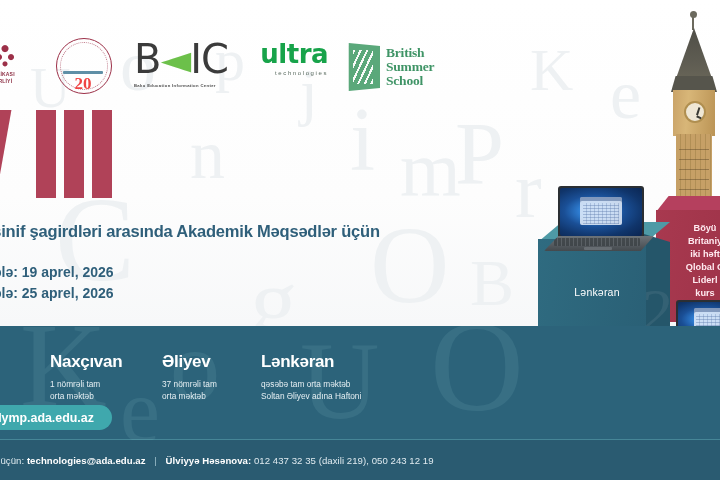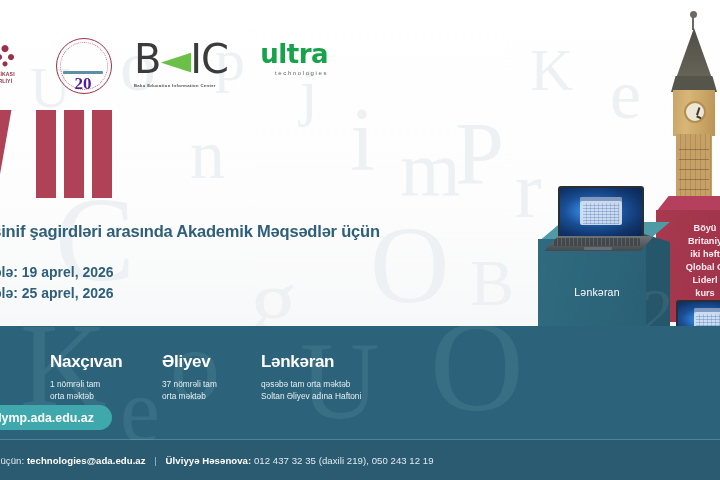--- a/index.html
+++ b/index.html
@@ -72,21 +72,21 @@
     font-family:"Liberation Serif", serif;
     font-size:19px; font-weight:700; color:#9c3048; letter-spacing:.5px;
   }
   .ada-bar {
     position:absolute; left:13px; right:13px; top:35px; height:3px;
     background:#5f8fa6; border-radius:1px;
   }
   .ada-20 {
     position:absolute; left:0; right:0; top:38px; text-align:center;
     font-family:"Liberation Serif", serif;
-    font-size:17px; font-weight:700; color:#4c1d95;
+    font-size:17px; font-weight:700; color:#ef4444;
   }
 
   
   .logo-beic { width:92px; height:56px; position:relative; }
   .beic-word {
     font-size:40px; font-weight:400; color:#3b3b3b;
     letter-spacing:-1px; line-height:1; font-family:"DejaVu Sans", sans-serif;
   }
   .beic-word .g { color:#6cc04a; }
   .beic-sub {
@@ -433,20 +433,28 @@
     <div class="logo logo-beic">
       <div class="beic-word">B<span class="g">◄</span>IC</div>
       <div class="beic-sub">Baku Education Information Center</div>
     </div>
 
     <div class="logo logo-ultra">
       <div class="ultra-word">ultra</div>
       <div class="ultra-sub">technologies</div>
     </div>
 
+    <div class="logo logo-bss">
+      <div class="bss-mark"></div>
+      <div class="bss-txt">
+        <div>British</div>
+        <div>Summer</div>
+        <div>School</div>
+      </div>
+    </div>
   </div>
 
   <div class="numeral">
     <div class="num-v"></div>
     <div class="num-i"></div>
     <div class="num-i"></div>
     <div class="num-i"></div>
   </div>
 
   <div class="headline">

